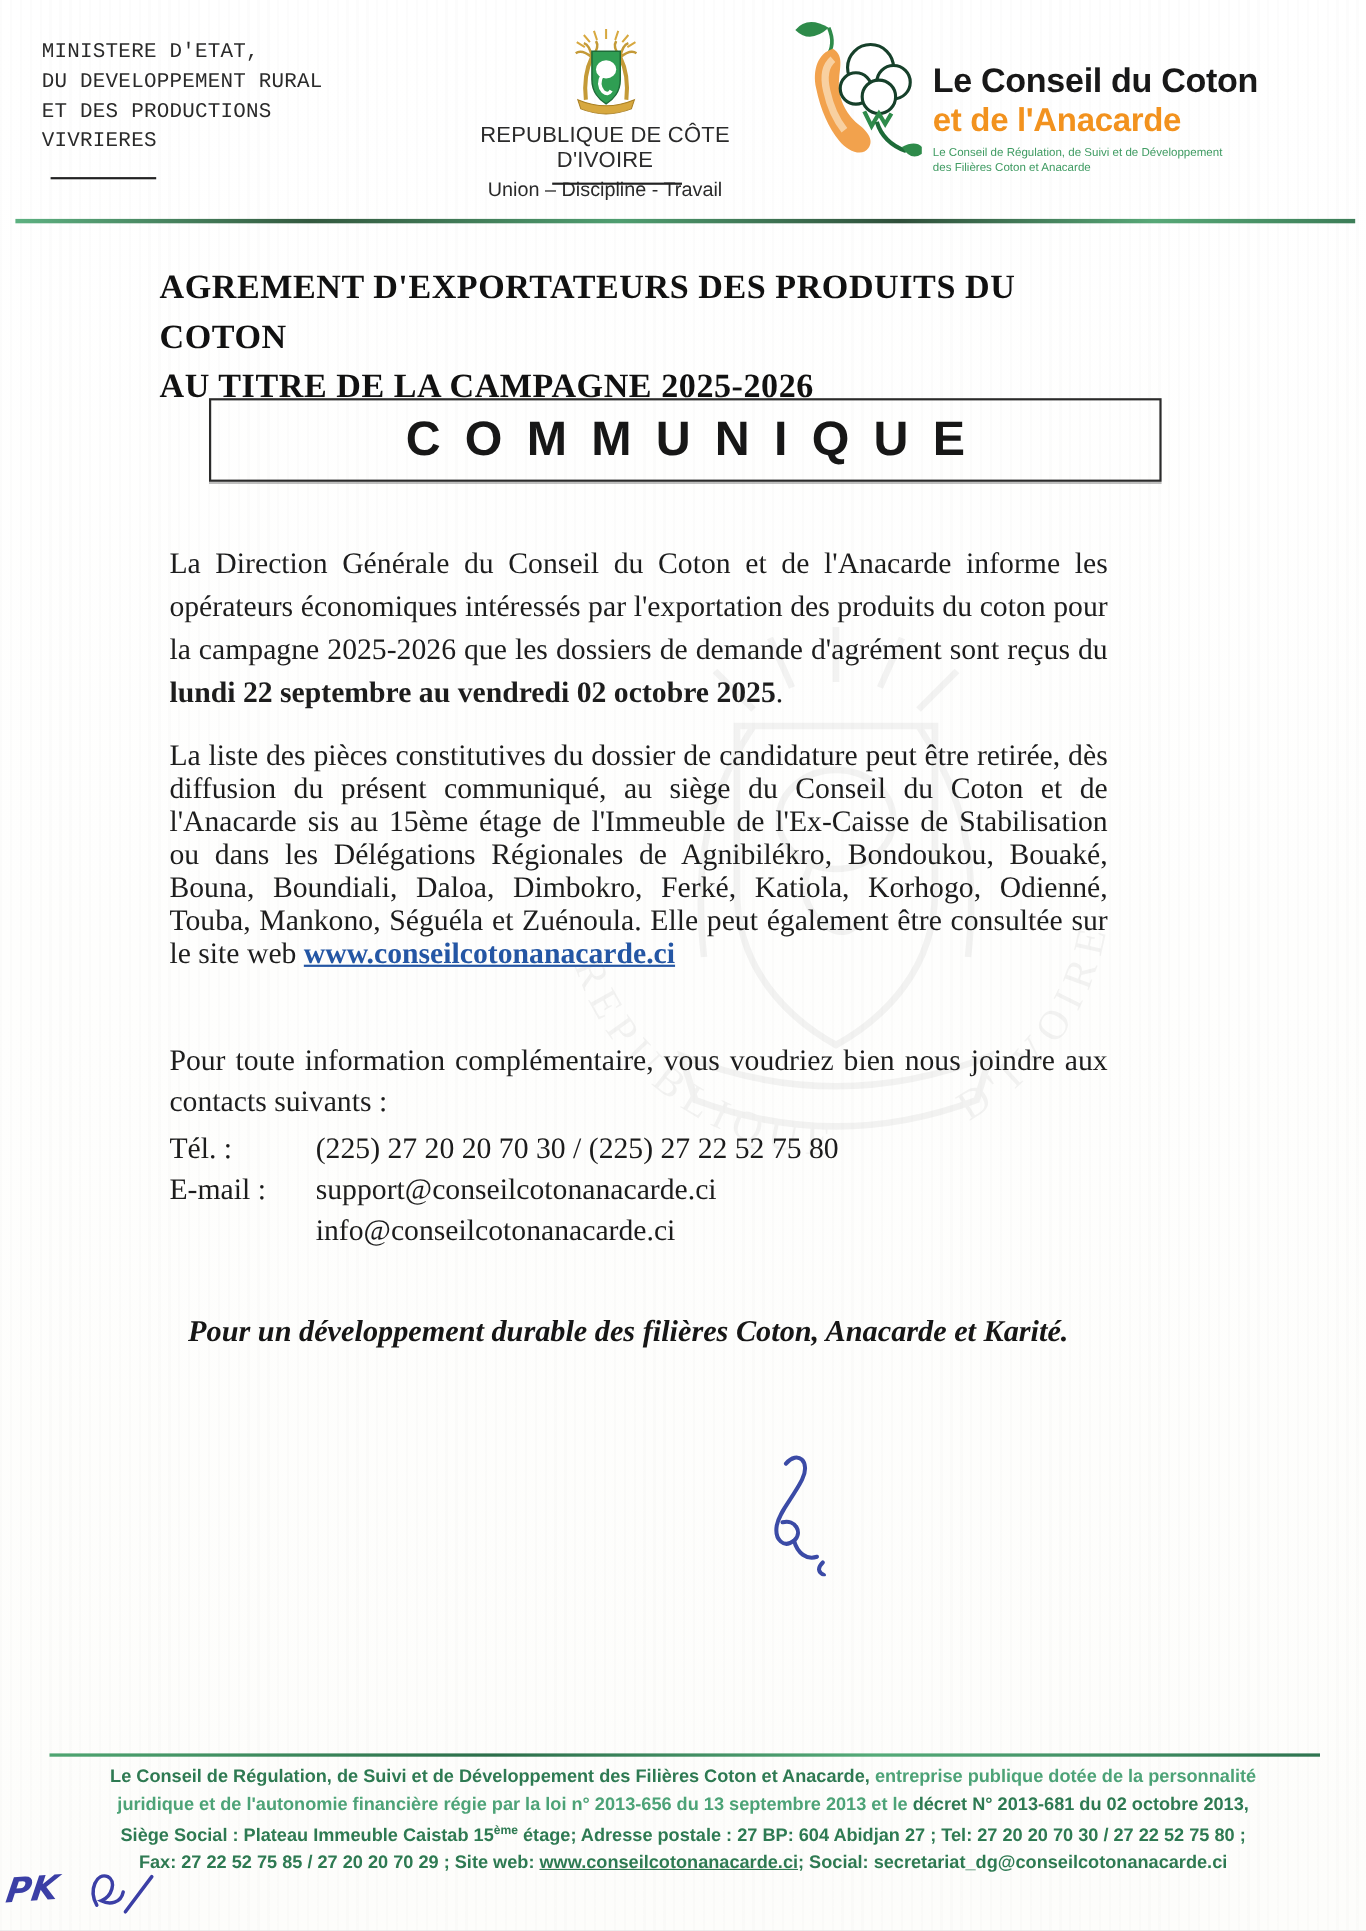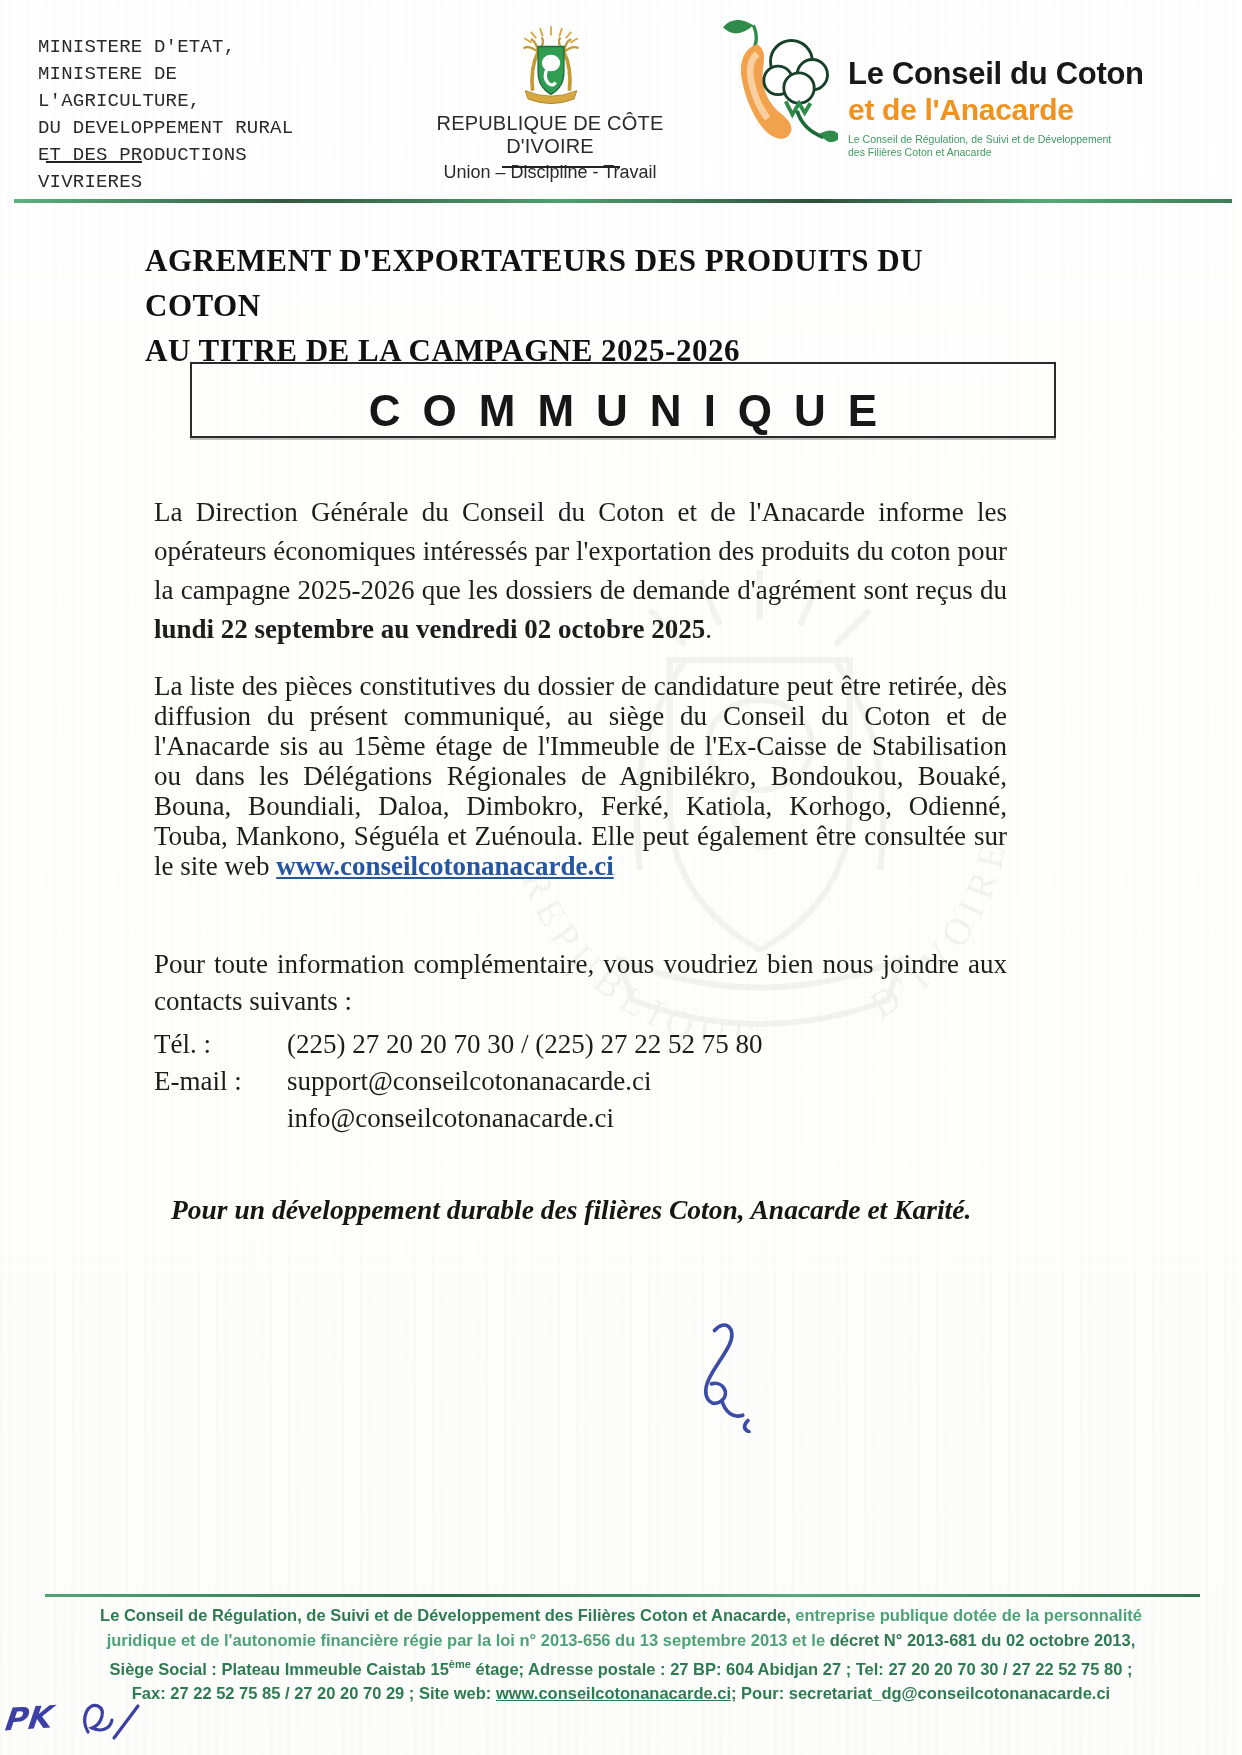--- a/index.html
+++ b/index.html
@@ -29,21 +29,21 @@
   .council-title{font-size:31px;font-weight:bold;color:#181818;letter-spacing:-.3px;}
   .council-subtitle{font-size:30px;font-weight:bold;color:#f2921e;margin-top:1px;letter-spacing:-.3px;}
   .council-tagline{font-size:10.5px;line-height:13px;color:#3f9b62;margin-top:6px;}
   .top-rule{left:14px;top:199px;width:1218px;height:4px;
     background:linear-gradient(90deg,#5db181 0%,#33593f 22%,#4f9e70 45%,#2f4f3a 66%,#57a877 85%,#3c7d57 100%);}
   
   .doc-title{left:145px;top:238px;width:866px;text-align:left;
     font-family:Liberation Serif, serif;
     font-weight:bold;font-size:31px;line-height:45px;color:#111;letter-spacing:.5px;}
   .communique-box{left:190px;top:362px;width:862px;height:72px;border:2px solid #2b2b2b;
-    display:flex;align-items:flex-end;justify-content:center;
+    display:flex;align-items:center;justify-content:center;
     box-shadow:0 2px 0 rgba(0,0,0,0.25);}
   .communique-label{font-family:"Liberation Sans","DejaVu Sans",sans-serif;
     font-weight:bold;font-size:44px;color:#171717;letter-spacing:22px;text-indent:22px;}
   
   .para{left:154px;width:853px;text-align:justify;font-size:27px;color:#1d1d1d;}
   .p1{top:466px;line-height:39px;}
   .p2{top:644px;line-height:30px;}
   .p3{top:919px;line-height:37px;}
   .bold{font-weight:bold;}
   .weblink{color:#2456a4;font-weight:bold;text-decoration:underline;cursor:pointer;}
@@ -89,21 +89,20 @@
       <path d="M320,240 q-20,35 8,60 q22,16 34,-4"></path>
     </g>
     <text font-family="Liberation Serif, DejaVu Serif, serif" font-size="38" letter-spacing="8" fill="#333">
       <textPath href="#wmArc" startOffset="10%">REPUBLIQUE</textPath>
       <textPath href="#wmArc" startOffset="66%">D'IVOIRE</textPath>
     </text>
   </svg>
 
   <div class="abs ministry">
     <div>MINISTERE D'ETAT,</div>
-    <div>MINISTERE DE L'AGRICULTURE,</div>
     <div>DU DEVELOPPEMENT RURAL</div>
     <div>ET DES PRODUCTIONS VIVRIERES</div>
   </div>
   <div class="abs ministry-underline"></div>
 
   <svg class="abs emblem" viewBox="0 0 100 86">
     <g stroke="#d7a83f" stroke-width="2" fill="none">
       <path d="M50,2 V12 M38,4 L41,13 M62,4 L59,13 M28,8 L34,15 M72,8 L66,15 M21,15 L29,20 M79,15 L71,20"></path>
     </g>
     <g stroke="#c49a37" stroke-width="4" fill="none">
@@ -192,21 +191,21 @@
       <path d="M82,98 q-7,7 1,11"></path>
     </g>
   </svg>
 
   <div class="abs footer-rule"></div>
 
   <div class="abs footer">
     <div><span class="fgd">Le Conseil de Régulation, de Suivi et de Développement des Filières Coton et Anacarde,</span><span class="fg"> entreprise publique dotée de la personnalité</span></div>
     <div><span class="fg">juridique et de l'autonomie financière régie par la loi n° 2013-656 du 13 septembre 2013 et le </span><span class="fgd">décret N° 2013-681 du 02 octobre 2013,</span></div>
     <div class="fgd"><span>Siège Social : Plateau Immeuble Caistab 15</span><sup>ème</sup><span> étage; Adresse postale : 27 BP: 604 Abidjan 27 ; Tel: 27 20 20 70 30 / 27 22 52 75 80 ;</span></div>
-    <div class="fgd"><span>Fax: 27 22 52 75 85 / 27 20 20 70 29 ; Site web: </span><span class="u">www.conseilcotonanacarde.ci</span><span>;  Pour: secretariat_dg@conseilcotonanacarde.ci</span></div>
+    <div class="fgd"><span>Fax: 27 22 52 75 85 / 27 20 20 70 29 ; Site web: </span><span class="u">www.conseilcotonanacarde.ci</span><span>;  Social: secretariat_dg@conseilcotonanacarde.ci</span></div>
   </div>
 
   <span class="abs initials">PK</span>
   <svg class="abs scribble2" viewBox="0 0 90 62">
     <g stroke="#3b3fa6" stroke-width="3.2" fill="none" stroke-linecap="round">
       <path d="M22,40 C14,26 22,10 32,14 C40,18 36,32 26,36 C34,40 44,38 46,28"></path>
       <path d="M48,46 L72,14"></path>
     </g>
   </svg>
 

